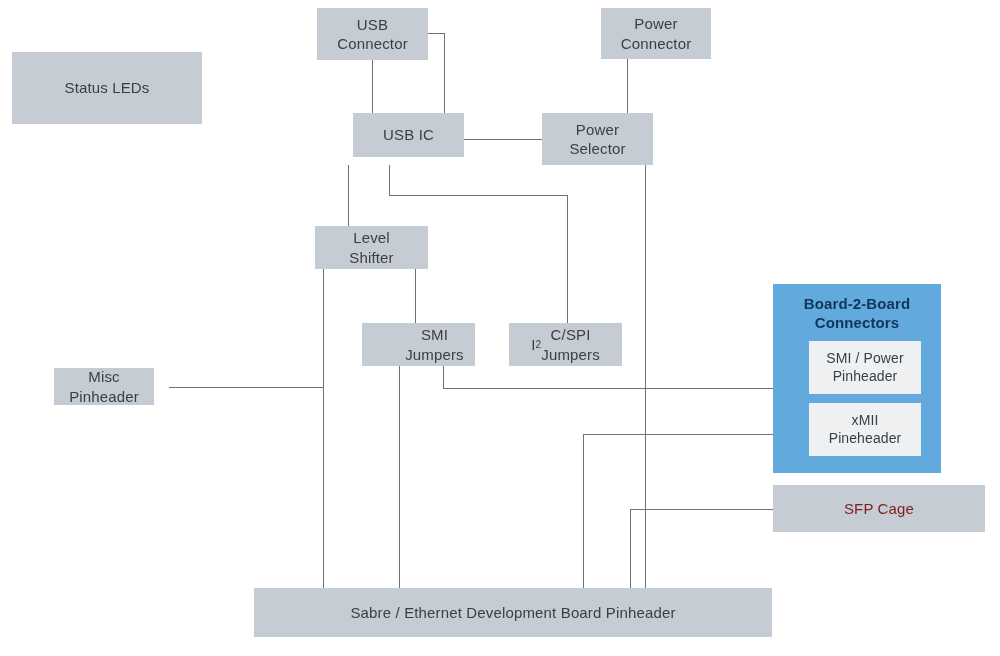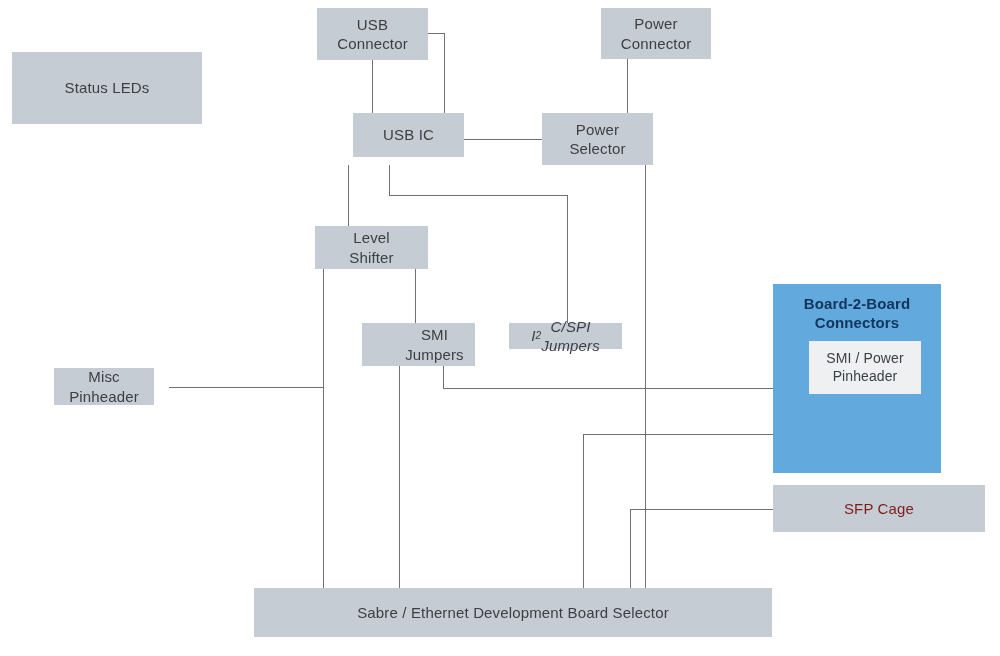--- a/index.html
+++ b/index.html
@@ -110,26 +110,28 @@
 Connector</div>
       <div class="node" style="left: 601px; top: 8px; width: 110px; height: 51px; background: rgb(197, 204, 211); color: rgb(58, 63, 68);">Power
 Connector</div>
       <div class="node" style="left: 317px; top: 113px; width: 111px; height: 44px; background: rgb(197, 204, 211); color: rgb(58, 63, 68); margin-left: 36px;">USB IC</div>
       <div class="node" style="left: 542px; top: 113px; width: 111px; height: 52px; background: rgb(197, 204, 211); color: rgb(58, 63, 68);">Power
 Selector</div>
       <div class="node" style="left: 315px; top: 226px; width: 113px; height: 43px; background: rgb(197, 204, 211); color: rgb(58, 63, 68);">Level
 Shifter</div>
       <div class="node" style="left: 362px; top: 323px; width: 113px; height: 43px; background: rgb(197, 204, 211); color: rgb(58, 63, 68); padding-left: 32px;">SMI
 Jumpers</div>
-      <div class="node" style="left: 509px; top: 323px; width: 113px; height: 26px; background: rgb(197, 204, 211); color: rgb(58, 63, 68); font-style: italic;">I<sup class="sup2">2</sup>C/SPI<br>Jumpers</div>
+      <div class="node" style="left: 509px; top: 323px; width: 113px; height: 43px; background: rgb(197, 204, 211); color: rgb(58, 63, 68);">I<sup class="sup2">2</sup>C/SPI<br>Jumpers</div>
       <div class="node" style="left: 54px; top: 368px; width: 100px; height: 37px; background: rgb(197, 204, 211); color: rgb(58, 63, 68);">Misc
 Pinheader</div>
       <div class="node" style="left: 773px; top: 485px; width: 212px; height: 47px; background: rgb(197, 204, 211); color: #7f1d1d;">SFP Cage</div>
-      <div class="node" style="left: 254px; top: 588px; width: 518px; height: 49px; background: rgb(197, 204, 211); color: rgb(58, 63, 68);">Sabre / Ethernet Development Board Selector</div>
+      <div class="node" style="left: 254px; top: 588px; width: 518px; height: 49px; background: rgb(197, 204, 211); color: rgb(58, 63, 68);">Sabre / Ethernet Development Board Pinheader</div>
     </div>
 
   <div class="panel" id="b2b-panel" style="left: 773px; top: 284px; width: 168px; height: 189px; background: rgb(98, 170, 221);">
     <div class="panel-title" id="b2b-title" style="color: rgb(18, 53, 91);">Board-2-Board
 Connectors</div>
   <div class="subnode" style="left: 36px; top: 57px; width: 112px; height: 53px; background: rgb(238, 240, 241); color: rgb(58, 63, 68);">SMI / Power
 Pinheader</div>
+      <div class="subnode" style="left: 36px; top: 119px; width: 112px; height: 53px; background: rgb(238, 240, 241); color: rgb(58, 63, 68);">xMII
+Pineheader</div>
     </div>
 </div>
 
 </body></html>

